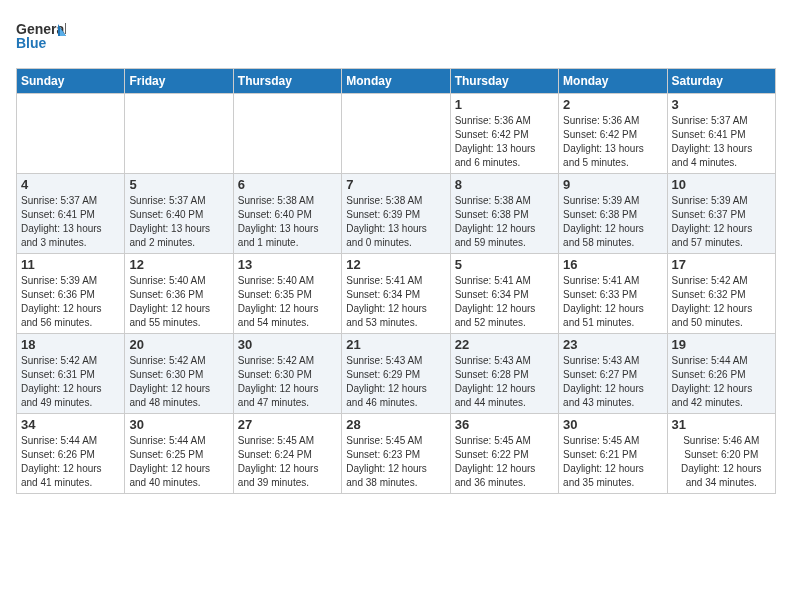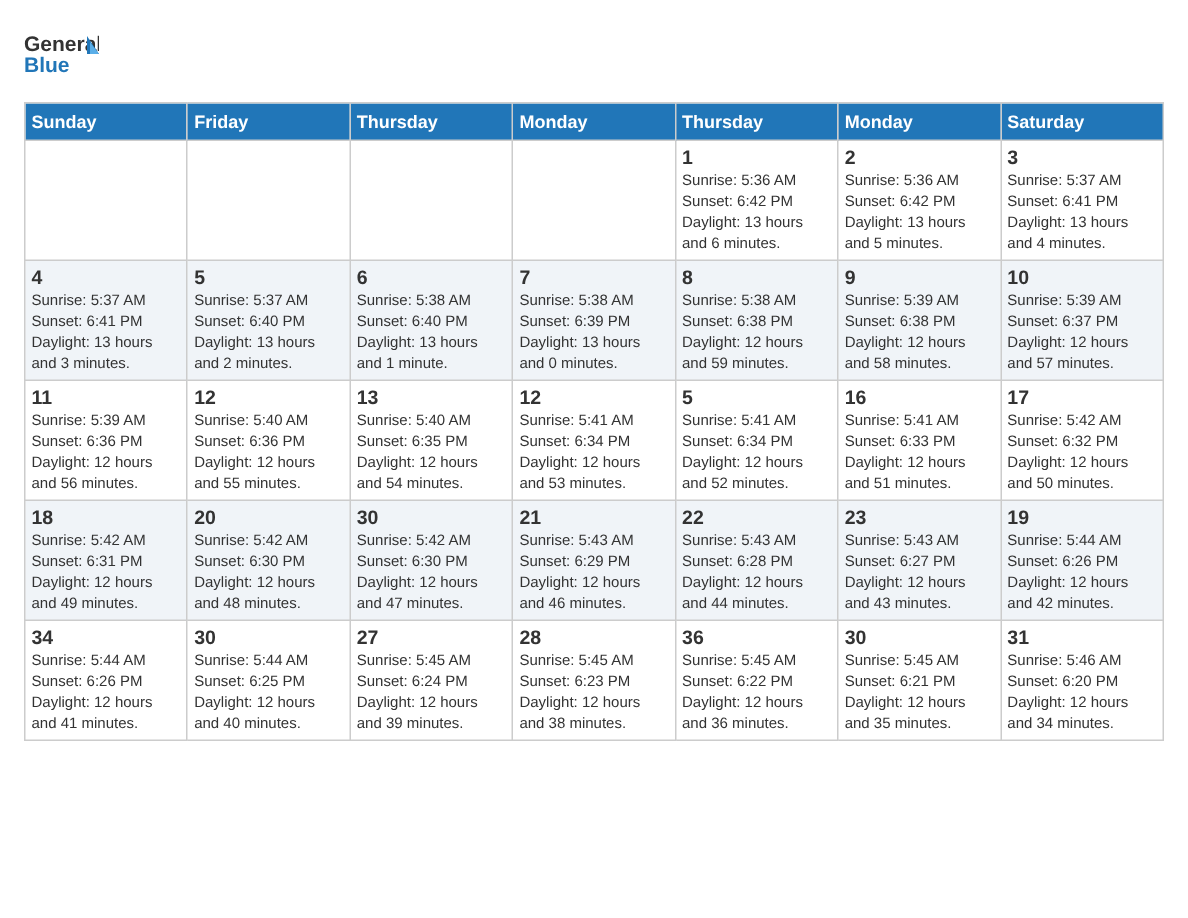--- a/index.html
+++ b/index.html
@@ -324,20 +324,20 @@
         </td>
         <td>
           <span class="day-num">30</span>
           <div class="day-info" style="white-space: pre-line;">Sunrise: 5:45 AM
 Sunset: 6:21 PM
 Daylight: 12 hours
 and 35 minutes.</div>
         </td>
         <td>
           <span class="day-num">31</span>
-          <div class="day-info" style="white-space: pre-line;">Sunrise: 5:46 AM
+          <div class="day-info" style="white-space: pre-line; text-align: center;">Sunrise: 5:46 AM
 Sunset: 6:20 PM
 Daylight: 12 hours
 and 34 minutes.</div>
         </td>
       </tr>
     </tbody>
 </table>
 
 </body></html>

